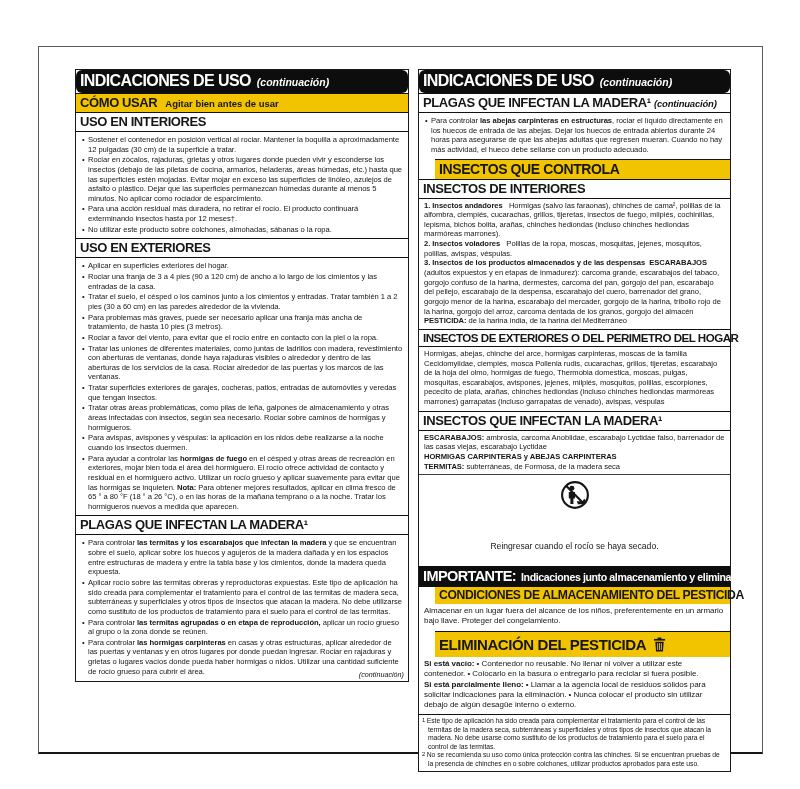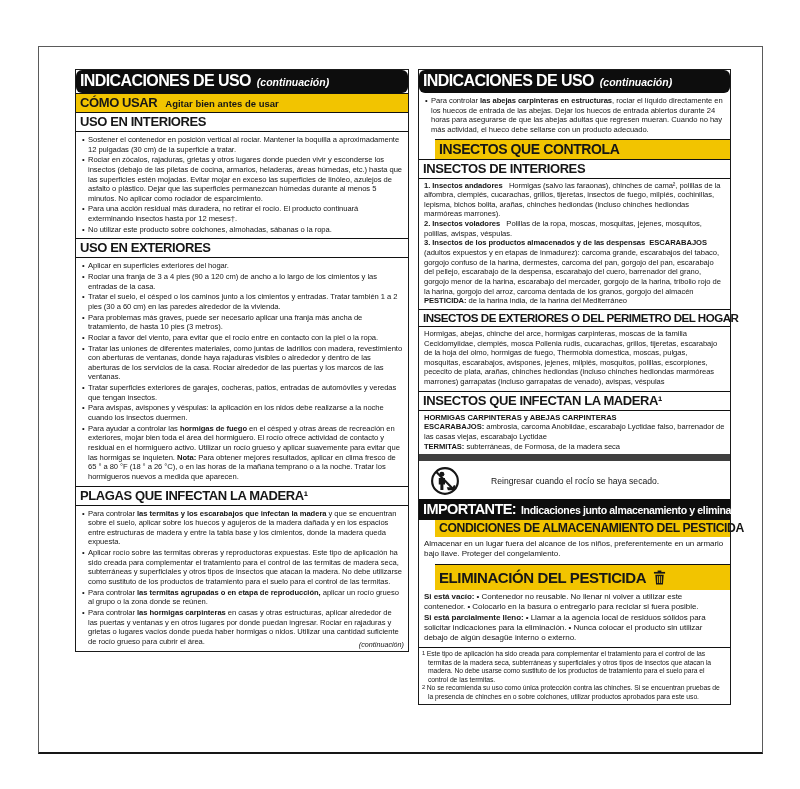--- a/index.html
+++ b/index.html
@@ -36,21 +36,21 @@
 
   .paras{padding:2px 5px 3px;font-size:7.6px;line-height:1.27;letter-spacing:-0.05px;}
   .paras p{margin:0 0 1px;}
   .paras.tight p{margin:0;}
 
   span.b{font-weight:bold;}
   .fn-num{font-size:5.8px;vertical-align:top;}
 
   .cont-note{text-align:right;font-size:7.2px;font-style:italic;padding:0 4px 2px;margin-top:-10px;}
 
-  .reentry{display:flex;align-items:center;gap:30px;padding:4px 10px 2px;border-top:7px solid #404040;}
+  .reentry{display:flex;align-items:center;gap:30px;padding:4px 10px 15px;border-top:1px solid #404040;flex-direction:column;}
   .reentry-text{font-size:8.6px;}
 
   .importante{background:#0d0d0d;color:#fff;display:flex;align-items:baseline;gap:5px;padding:2px 4px 3px;}
   .imp-label{font-weight:bold;font-size:14.5px;letter-spacing:-0.6px;white-space:nowrap;}
   .imp-text{font-weight:bold;font-size:10.6px;letter-spacing:-0.4px;white-space:nowrap;}
 
   .yellow-h{background:#f2c400;font-weight:bold;padding:1px 4px 2px;margin-left:16px;}
   .yellow-h.cond{font-size:12.2px;letter-spacing:-0.4px;white-space:nowrap;}
   .yellow-h.elim{font-size:15px;display:flex;align-items:center;gap:7px;padding:4px 4px;letter-spacing:-0.4px;border-top:1px solid #111;}
 
@@ -84,40 +84,45 @@
 
     <div class="sec-h">USO EN EXTERIORES</div>
     <ul class="bullets">
         <li>Aplicar en superficies exteriores del hogar.</li>
         <li>Rociar una franja de 3 a 4 pies (90 a 120 cm) de ancho a lo largo de los cimientos y las entradas de la casa.</li>
         <li>Tratar el suelo, el césped o los caminos junto a los cimientos y entradas. Tratar también 1 a 2 pies (30 a 60 cm) en las paredes alrededor de la vivienda.</li>
         <li>Para problemas más graves, puede ser necesario aplicar una franja más ancha de tratamiento, de hasta 10 pies (3 metros).</li>
         <li>Rociar a favor del viento, para evitar que el rocío entre en contacto con la piel o la ropa.</li>
         <li>Tratar las uniones de diferentes materiales, como juntas de ladrillos con madera, revestimiento con aberturas de ventanas, donde haya rajaduras visibles o alrededor y dentro de las aberturas de los servicios de la casa. Rociar alrededor de las puertas y los marcos de las ventanas.</li>
         <li>Tratar superficies exteriores de garajes, cocheras, patios, entradas de automóviles y veredas que tengan insectos.</li>
+        <li>Tratar otras áreas problemáticas, como pilas de leña, galpones de almacenamiento y otras áreas infectadas con insectos, según sea necesario. Rociar sobre caminos de hormigas y hormigueros.</li>
         <li>Para avispas, avispones y véspulas: la aplicación en los nidos debe realizarse a la noche cuando los insectos duermen.</li>
         <li>Para ayudar a controlar las <span class="b ">hormigas de fuego</span> en el césped y otras áreas de recreación en exteriores, mojar bien toda el área del hormiguero. El rocío ofrece actividad de contacto y residual en el hormiguero activo. Utilizar un rocío grueso y aplicar suavemente para evitar que las hormigas se inquieten. <span class="b ">Nota:</span> Para obtener mejores resultados, aplicar en clima fresco de 65 ° a 80 °F (18 ° a 26 °C), o en las horas de la mañana temprano o a la noche. Tratar los hormigueros nuevos a medida que aparecen.</li>
       </ul>
 
     <div class="sec-h">PLAGAS QUE INFECTAN LA MADERA¹</div>
     <ul class="bullets">
         <li>Para controlar <span class="b ">las termitas y los escarabajos que infectan la madera</span> y que se encuentran sobre el suelo, aplicar sobre los huecos y agujeros de la madera dañada y en los espacios entre estructuras de madera y entre la tabla base y los cimientos, donde la madera queda expuesta.</li>
         <li>Aplicar rocío sobre las termitas obreras y reproductoras expuestas. Este tipo de aplicación ha sido creada para complementar el tratamiento para el control de las termitas de madera seca, subterráneas y superficiales y otros tipos de insectos que atacan la madera. No debe utilizarse como sustituto de los productos de tratamiento para el suelo para el control de las termitas.</li>
         <li>Para controlar <span class="b ">las termitas agrupadas o en etapa de reproducción,</span> aplicar un rocío grueso al grupo o la zona donde se reúnen.</li>
         <li>Para controlar <span class="b ">las hormigas carpinteras</span> en casas y otras estructuras, aplicar alrededor de las puertas y ventanas y en otros lugares por donde puedan ingresar. Rociar en rajaduras y grietas o lugares vacíos donde pueda haber hormigas o nidos. Utilizar una cantidad suficiente de rocío grueso para cubrir el área.</li>
       </ul>
     <div class="cont-note">(continuación)</div>
   </div>
 
   <div class="col col-right">
     <div class="black-bar">
       <span class="bar-title">INDICACIONES DE USO</span>
       <span class="bar-cont">(continuación)</span>
     </div>
 
+    <div class="sec-h">
+      <span>PLAGAS QUE INFECTAN LA MADERA¹</span>
+      <span class="h-cont">(continuación)</span>
+    </div>
     <ul class="bullets">
         <li>Para controlar <span class="b ">las abejas carpinteras en estructuras</span>, rociar el líquido directamente en los huecos de entrada de las abejas. Dejar los huecos de entrada abiertos durante 24 horas para asegurarse de que las abejas adultas que regresen mueran. Cuando no hay más actividad, el hueco debe sellarse con un producto adecuado.</li>
       </ul>
 
     <div class="yellow-h cond" style="font-size:14px;border-top:1px solid #111;">INSECTOS QUE CONTROLA</div>
 
     <div class="sec-h">INSECTOS DE INTERIORES</div>
     <div class="paras tight">
         <p><span class="b ">1. Insectos andadores</span>&nbsp;&nbsp; Hormigas (salvo las faraonas), chinches de cama², polillas de la alfombra, ciempiés, cucarachas, grillos, tijeretas, insectos de fuego, milpiés, cochinillas, lepisma, bichos bolita, arañas, chinches hediondas (incluso chinches hediondas marmóreas marrones).</p>
         <p><span class="b ">2. Insectos voladores</span>&nbsp;&nbsp; Polillas de la ropa, moscas, mosquitas, jejenes, mosquitos, polillas, avispas, véspulas.</p>
@@ -125,22 +130,22 @@
         <p><span class="b ">PESTICIDA:</span> de la harina india, de la harina del Mediterráneo</p>
       </div>
 
     <div class="sec-h small">INSECTOS DE EXTERIORES O DEL PERIMETRO DEL HOGAR</div>
     <div class="paras">
         <p>Hormigas, abejas, chinche del arce, hormigas carpinteras, moscas de la familia Cecidomyiidae, ciempiés, mosca Pollenia rudis, cucarachas, grillos, tijeretas, escarabajo de la hoja del olmo, hormigas de fuego, Thermobia domestica, moscas, pulgas, mosquitas, escarabajos, avispones, jejenes, milpiés, mosquitos, polillas, escorpiones, pececito de plata, arañas, chinches hediondas (incluso chinches hediondas marmóreas marrones) garrapatas (incluso garrapatas de venado), avispas, véspulas</p>
       </div>
 
     <div class="sec-h">INSECTOS QUE INFECTAN LA MADERA¹</div>
     <div class="paras tight">
+        <p><span class="b ">ESCARABAJOS:</span> ambrosia, carcoma Anobiidae, escarabajo Lyctidae falso, barrenador de las casas viejas, escarabajo Lyctidae</p>
         <p><span class="b ">HORMIGAS CARPINTERAS y ABEJAS CARPINTERAS</span></p>
-        <p><span class="b ">ESCARABAJOS:</span> ambrosia, carcoma Anobiidae, escarabajo Lyctidae falso, barrenador de las casas viejas, escarabajo Lyctidae</p>
         <p><span class="b ">TERMITAS:</span> subterráneas, de Formosa, de la madera seca</p>
       </div>
 
     <div class="reentry">
       <span>
         <svg width="32" height="32" viewBox="0 0 36 36">
           <circle cx="18" cy="18" r="14.5" fill="none" stroke="#161616" stroke-width="2.4"></circle>
           <circle cx="14.5" cy="10.5" r="2.8" fill="#161616"></circle>
           <path d="M11 14.5 h7 v7.5 h-1.8 v6 h-3.4 v-6 H11 z" fill="#161616"></path>
           <path d="M20 25 l6.5 0 1.6-2.6 2 .9 -.8 3 -1.6 .4 -.8 1.8 -5.6 0 z" fill="#161616"></path>

